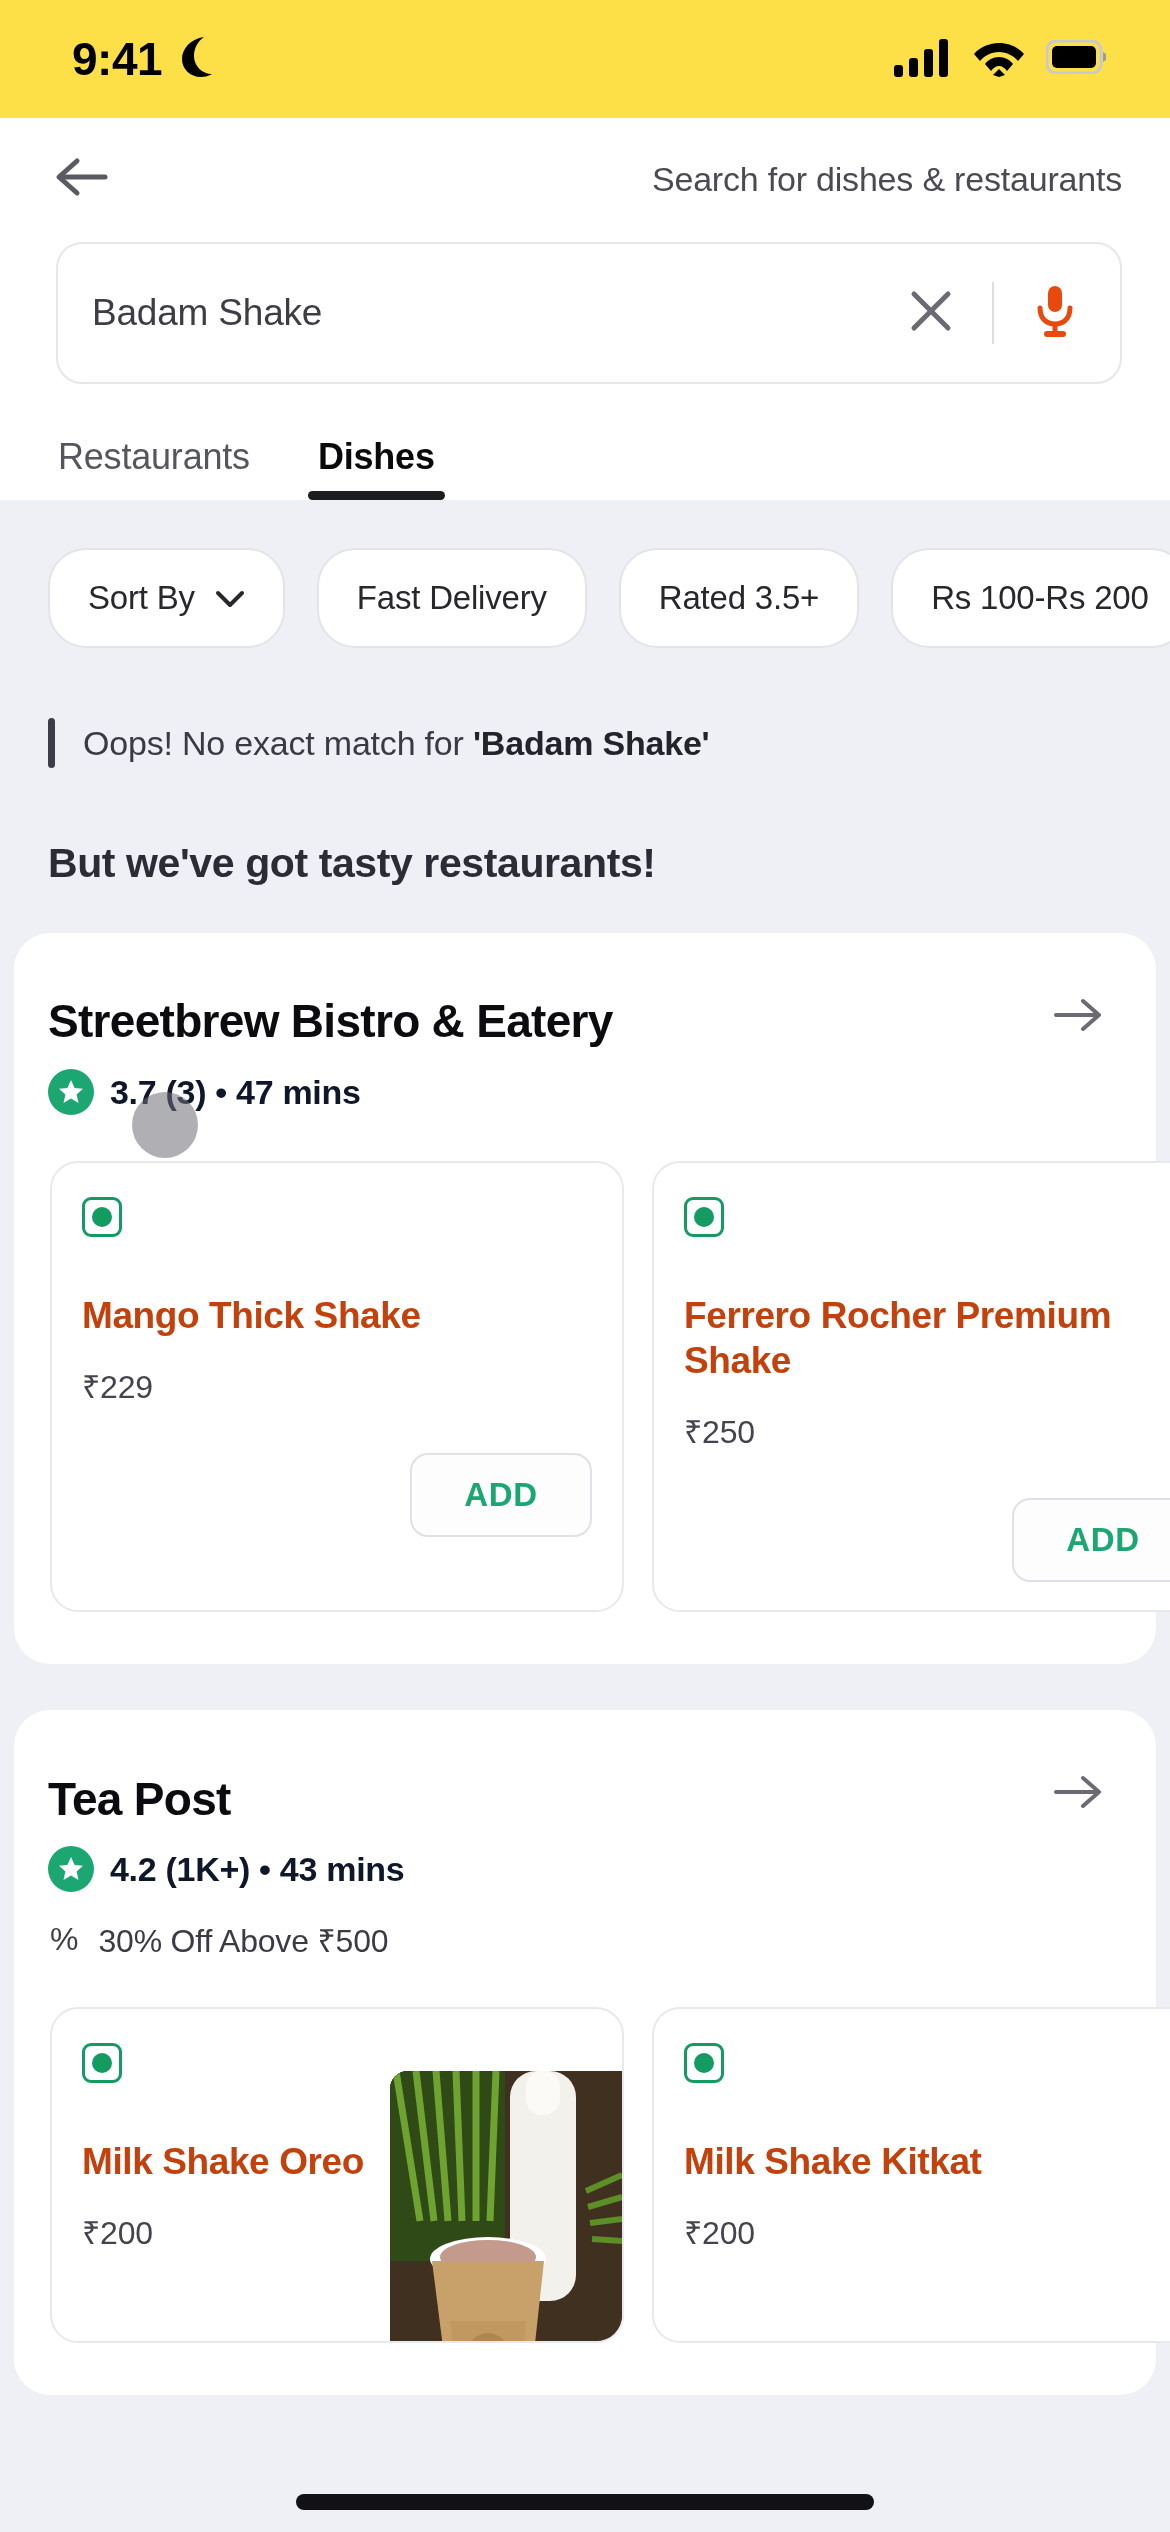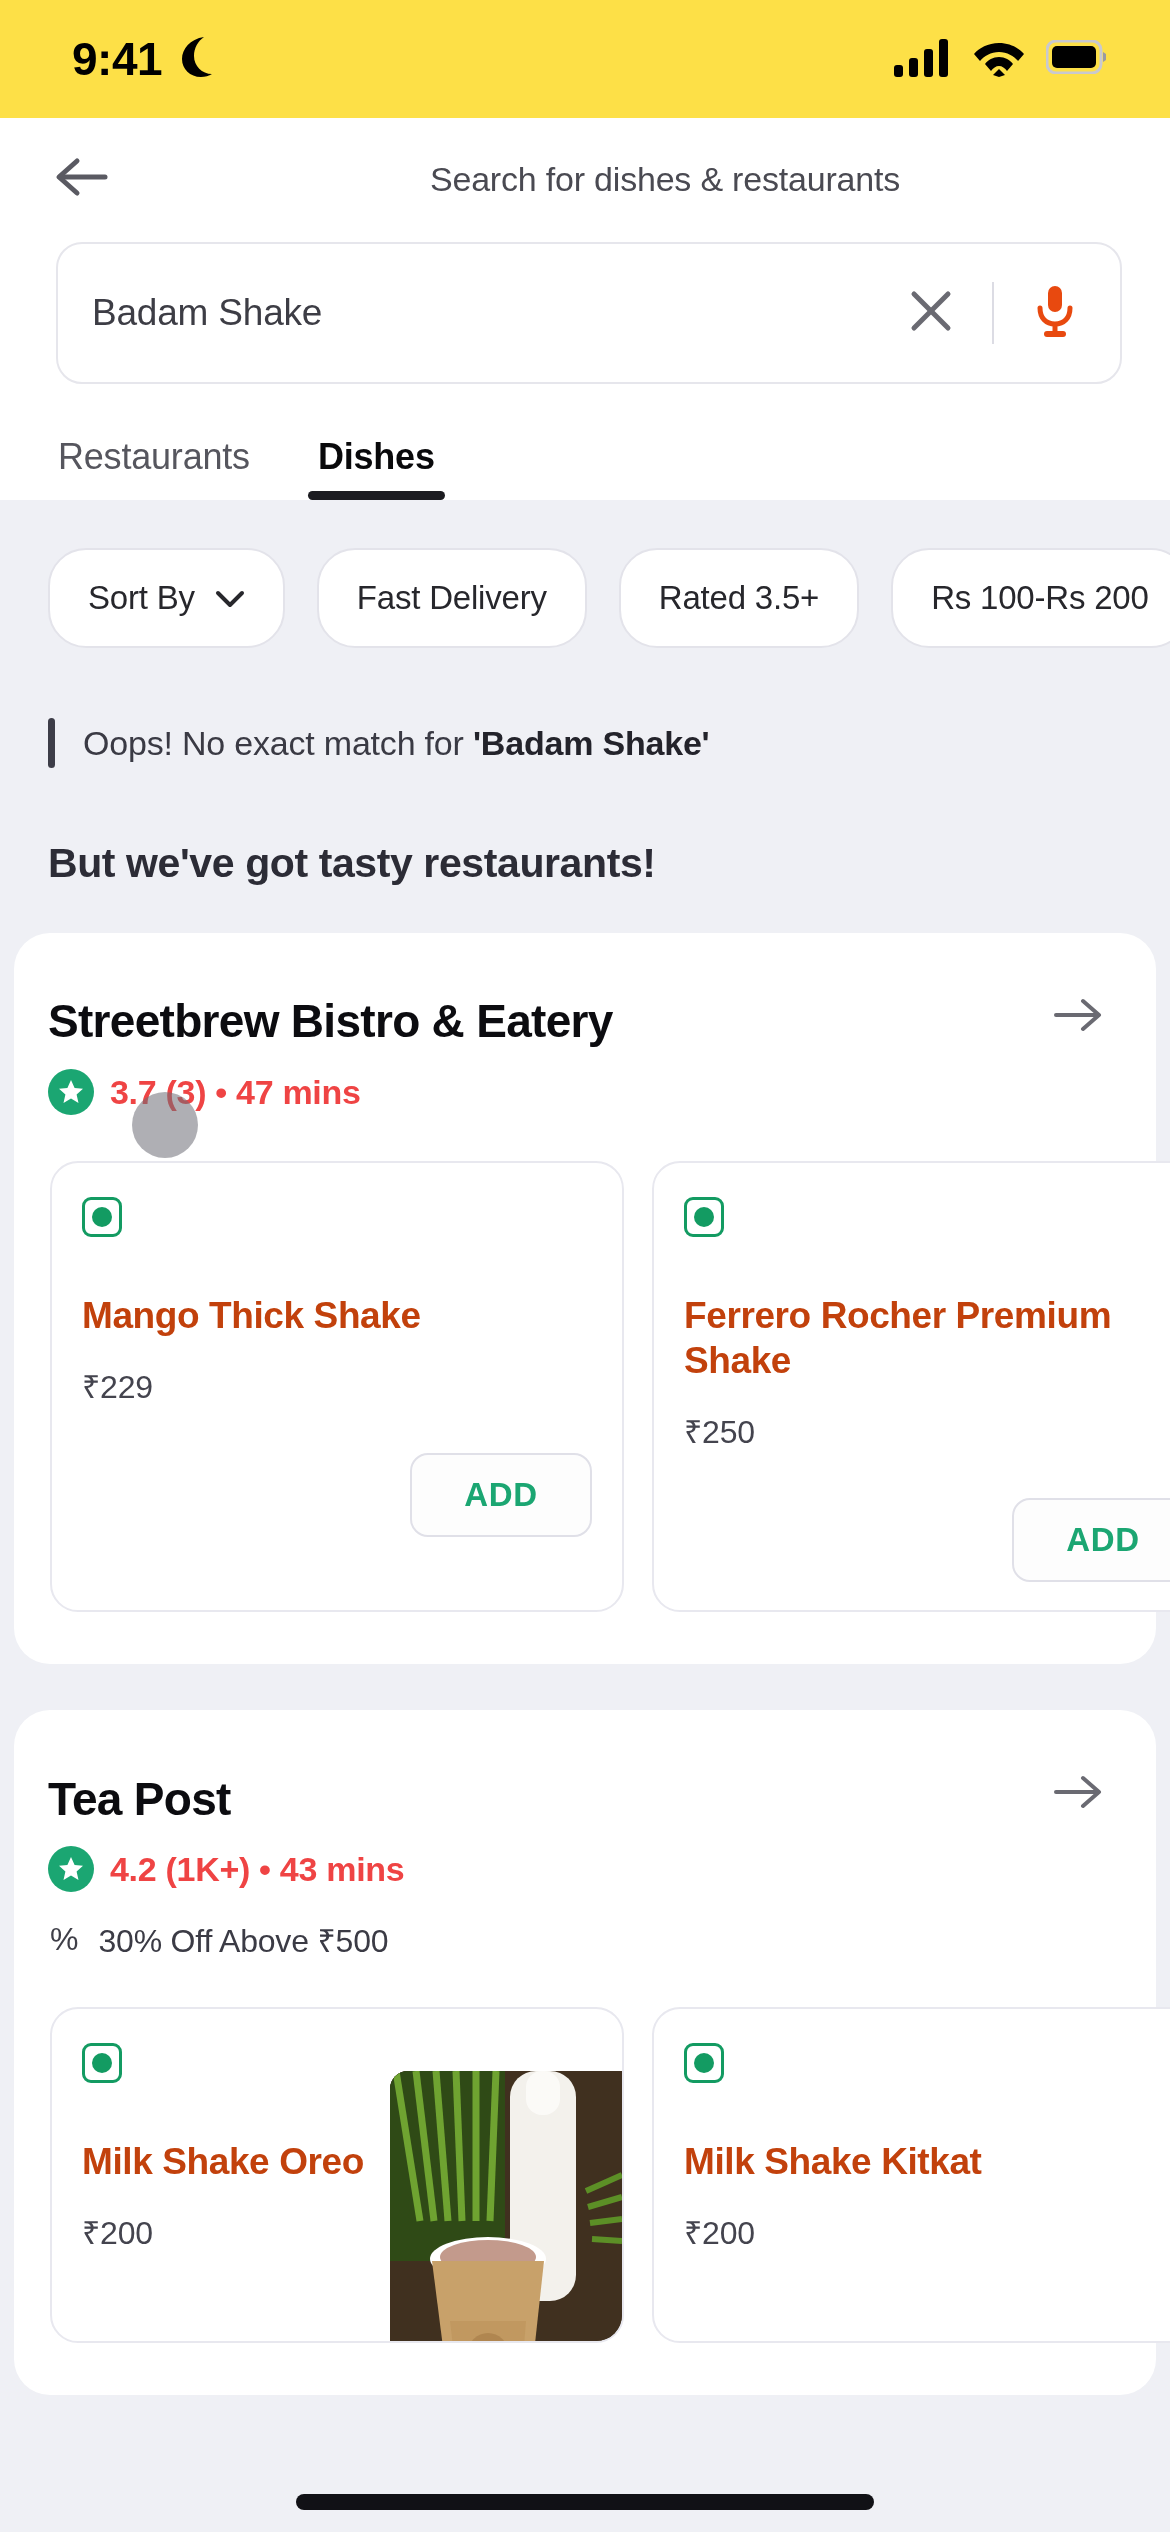--- a/index.html
+++ b/index.html
@@ -50,21 +50,21 @@
     height: 86px;
     padding: 0 48px;
   }
   .back-btn {
     width: 70px; height: 70px;
     display: flex; align-items: center; justify-content: center;
     flex: 0 0 auto;
   }
   .header-title {
     flex: 1 1 auto;
-    text-align: center;
+    text-align: right;
     font-size: 34px;
     color: #4a4a52;
     padding-left: 90px;
     letter-spacing: -0.2px;
   }
 
   
   .searchbox-wrap { padding: 20px 48px 0 48px; background: #fff; margin-left: 8px; }
   .searchbox {
     height: 142px;
@@ -221,21 +221,21 @@
   .star-badge {
     width: 46px; height: 46px;
     border-radius: 50%;
     background: #1BA672;
     display: flex; align-items: center; justify-content: center;
     flex: 0 0 auto;
   }
   .meta-text {
     font-size: 34px;
     font-weight: 700;
-    color: #ef4444;
+    color: #0f172a;
     letter-spacing: -0.3px;
   }
   .offer-row {
     display: flex;
     align-items: center;
     gap: 20px;
     padding: 26px 0 0 36px;
   }
   .offer-icon {
     font-size: 32px;

